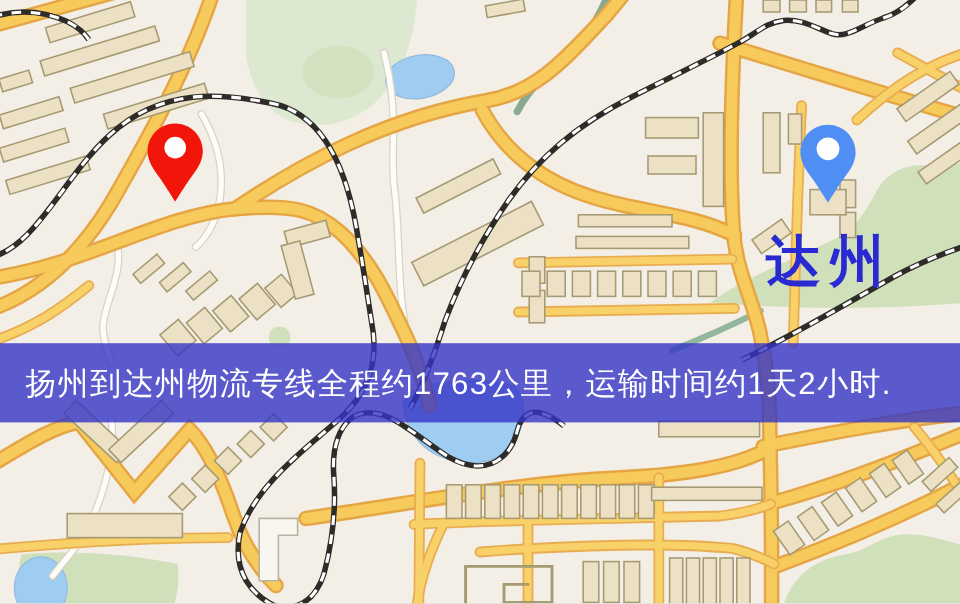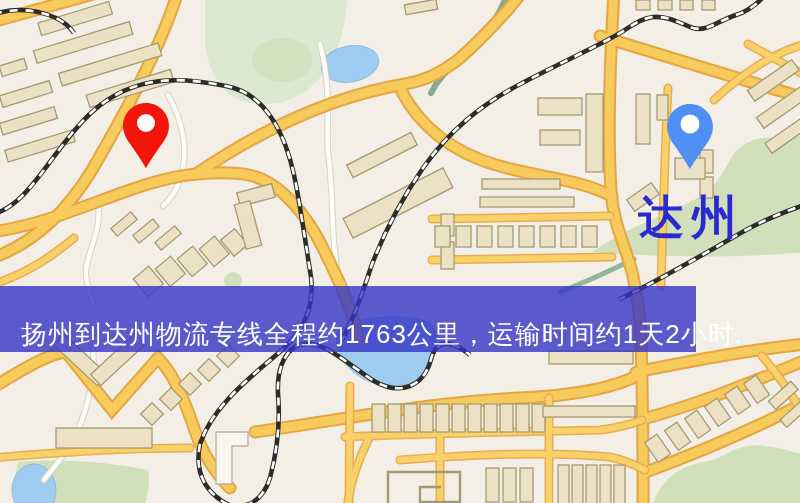--- a/index.html
+++ b/index.html
@@ -18,22 +18,22 @@
   .road use,.road path{fill:none;stroke:#f7ca5c;stroke-width:9;stroke-linecap:round;}
   .roadm-casing use{fill:none;stroke:#e8ad52;stroke-width:9;stroke-linecap:round;}
   .roadm use{fill:none;stroke:#f8d169;stroke-width:6;stroke-linecap:round;}
   .rail-b use{fill:none;stroke:#2e2c29;stroke-width:4.6;}
   .rail-d use{fill:none;stroke:#ffffff;stroke-width:2.6;stroke-dasharray:8 8;}
   .bldg{fill:#ece1c4;stroke:#a59a72;stroke-width:1.3;}
   .bldg-w{fill:#f8f6ef;stroke:#b9b3a2;stroke-width:1.3;}
   .bldg-o{fill:none;stroke:#a59a72;stroke-width:2.4;}
 
   
-  .banner{position:absolute;left:0;top:286px;width:696px;height:66px;
-    background:rgba(52,52,199,0.80);display:flex;align-items:flex-end;z-index:5;}
+  .banner{position:absolute;left:0;top:286px;width:800px;height:66px;
+    background:rgba(52,52,199,0.80);display:flex;align-items:center;z-index:5;}
   .banner span{color:#ffffff;font-size:26px;padding-left:21px;letter-spacing:1px;white-space:nowrap;}
 
   
   .city-label{position:absolute;z-index:4;font-family:"Liberation Serif",serif;
     font-size:46px;font-weight:700;letter-spacing:7px;line-height:1;}
   .city-label.origin{left:86px;top:179px;color:#e8100a;}
   .city-label.dest{left:638px;top:179px;color:#2a2ad2;margin-top:16px;}
 </style>
 </head>
 <body>

